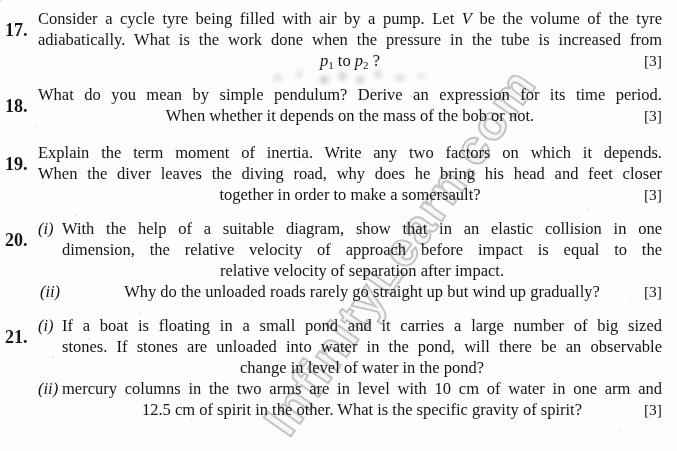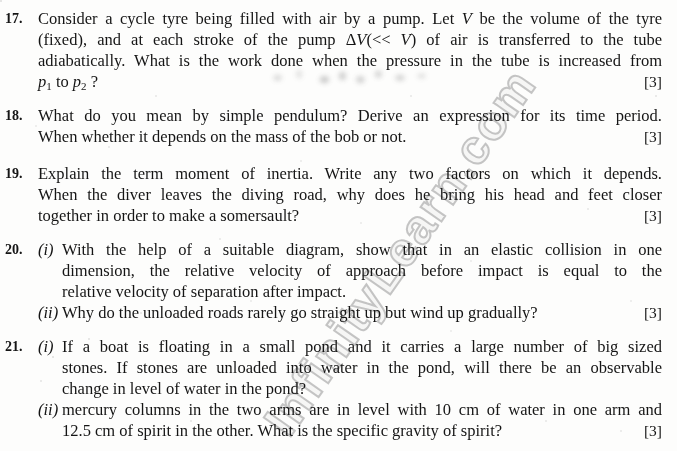--- a/index.html
+++ b/index.html
@@ -58,27 +58,27 @@
       radial-gradient(ellipse 10px 7px at 80% 55%, rgba(110,110,110,.5), transparent 70%),
       radial-gradient(ellipse 9px 6px at 92% 50%, rgba(130,130,130,.4), transparent 70%);
   }
   .content{position:relative;z-index:2;padding:8px 15px 0 5px;}
   .question{position:relative;padding-left:33px;}
   .question.q17{margin-bottom:8px;}
   .question.q18{margin-bottom:16px;}
   .question.q19{margin-bottom:13px;}
   .question.q20{margin-bottom:13px;}
   .qnum{
-    position:absolute;left:0;top:0;
-    font-weight:bold;font-size:14px;line-height:21px;
+    position:absolute;left:0;top:12px;
+    font-weight:bold;font-size:18px;line-height:21px;
   }
   .line{
     position:relative;
     font-size:16.5px;line-height:21px;
-    text-align:left;
+    text-align:center;
     white-space:normal;
   }
   .line.j{text-align:justify;text-align-last:justify;}
   .line.ind{padding-left:24px;}
   .submarker{
     position:absolute;left:0;top:0;width:24px;
     font-style:italic;
   }
   .it{font-style:italic;}
   .sb{font-size:11px;vertical-align:-3px;}
@@ -92,21 +92,20 @@
 
 <div class="page">
   <span class="noise"></span>
   <div class="watermark">InfinityLearn.com</div>
   <div class="smudge"></div>
   <div class="content">
       <div class="question q17">
         <span class="qnum">17.</span>
         <div class="qbody">
           <div class="line j"><span>Consider a cycle tyre being filled with air by a pump. Let </span><span class="it ">V</span><span> be the volume of the tyre</span></div>
-          <div class="line j"><span>(fixed), and at each stroke of the pump Δ</span><span class="it ">V</span><span>(&lt;&lt; </span><span class="it ">V</span><span>) of air is transferred to the tube</span></div>
           <div class="line j"><span>adiabatically. What is the work done when the pressure in the tube is increased from</span></div>
           <div class="line"><span class="it ">p</span><span class="sb">1</span><span> to </span><span class="it ">p</span><span class="sb">2</span><span> ?</span><span class="marks">[3]</span></div>
         </div>
       </div>
       <div class="question q18">
         <span class="qnum">18.</span>
         <div class="qbody">
           <div class="line j"><span>What do you mean by simple pendulum? Derive an expression for its time period.</span></div>
           <div class="line"><span>When whether it depends on the mass of the bob or not.</span><span class="marks">[3]</span></div>
         </div>

